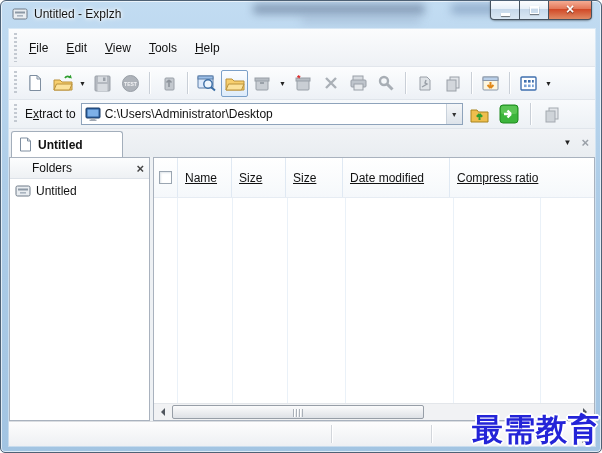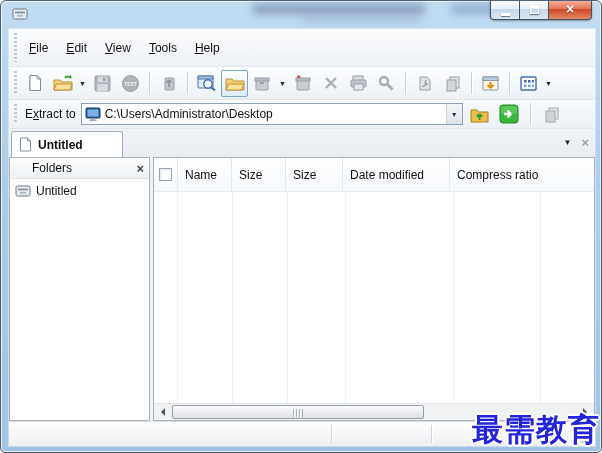--- a/index.html
+++ b/index.html
@@ -68,22 +68,22 @@
   
   .main{flex:1;display:flex;min-height:0;}
   .folders{width:141px;background:#fff;border:1px solid #a9b2be;display:flex;flex-direction:column;}
   .folders-header{height:21px;display:flex;align-items:center;padding:0 5px 0 22px;font-size:12px;color:#111;
     background:linear-gradient(180deg,#fcfdfe,#eef1f4);border-bottom:1px solid #dde2e8;}
   .folders-title{flex:1;}
   .panel-close{font-size:13px;color:#444;font-weight:bold;line-height:1;}
   .tree-item{display:flex;align-items:center;gap:5px;padding:5px 2px 0 5px;font-size:12px;color:#111;}
   .splitter{width:3px;background:#eef1f4;}
   .filelist{flex:1;background:#fff;border:1px solid #a9b2be;display:flex;flex-direction:column;min-width:0;}
-  .list-header{height:34px;display:flex;background:linear-gradient(180deg,#ffffff,#f5f8fb);
-    border-bottom:1px solid #e6ecf3;font-size:12px;color:#111;flex:0 0 auto;}
+  .list-header{height:40px;display:flex;background:linear-gradient(180deg,#ffffff,#f5f8fb);
+    border-bottom:1px solid #e6ecf3;font-size:12px;color:#111;flex:0 0 auto;text-decoration:underline;}
   .col{display:flex;align-items:center;padding-left:7px;border-right:1px solid #e0e9f3;
     white-space:nowrap;overflow:hidden;flex:0 0 auto;}
   .col.last{flex:1;border-right:none;}
   .col-check{width:24px;padding-left:5px;}
   .checkbox{width:13px;height:13px;background:#fff;border:1px solid #9aa5b1;box-shadow:inset 1px 1px 2px #dfe4e9;}
   .list-body{flex:1;position:relative;background:#fff;min-height:0;}
   .gridline{position:absolute;top:0;bottom:0;width:1px;background:#eaf1f8;}
   
   .hscroll{height:17px;flex:0 0 auto;background:#f1f2f4;border-top:1px solid #e3e6ea;position:relative;}
   .sarrow{position:absolute;top:0;width:17px;height:16px;display:flex;align-items:center;justify-content:center;}
@@ -125,20 +125,21 @@
     <div class="glass-blob blob2"></div>
     <div class="glass-blob blob3"></div>
     <div class="title-group">
       <span>
         <svg width="16" height="16" viewBox="0 0 16 16">
           <rect x="1" y="3" width="14" height="10" rx="1.5" fill="#e9edf1" stroke="#6f7b88"></rect>
           <rect x="3" y="5.5" width="10" height="2" fill="#8d99a6"></rect>
           <rect x="5" y="9" width="6" height="1.6" fill="#aab4bf"></rect>
         </svg>
       </span>
+      <span class="title-text">Untitled - Explzh</span>
     </div>
     <div class="win-controls">
       <div class="win-btn w-min">
           <div class="glyph-min"></div>
         </div>
       <div class="win-btn w-max">
           <div class="glyph-max"></div>
         </div>
       <div class="win-btn w-close close">
           <span class="glyph-close">×</span>

